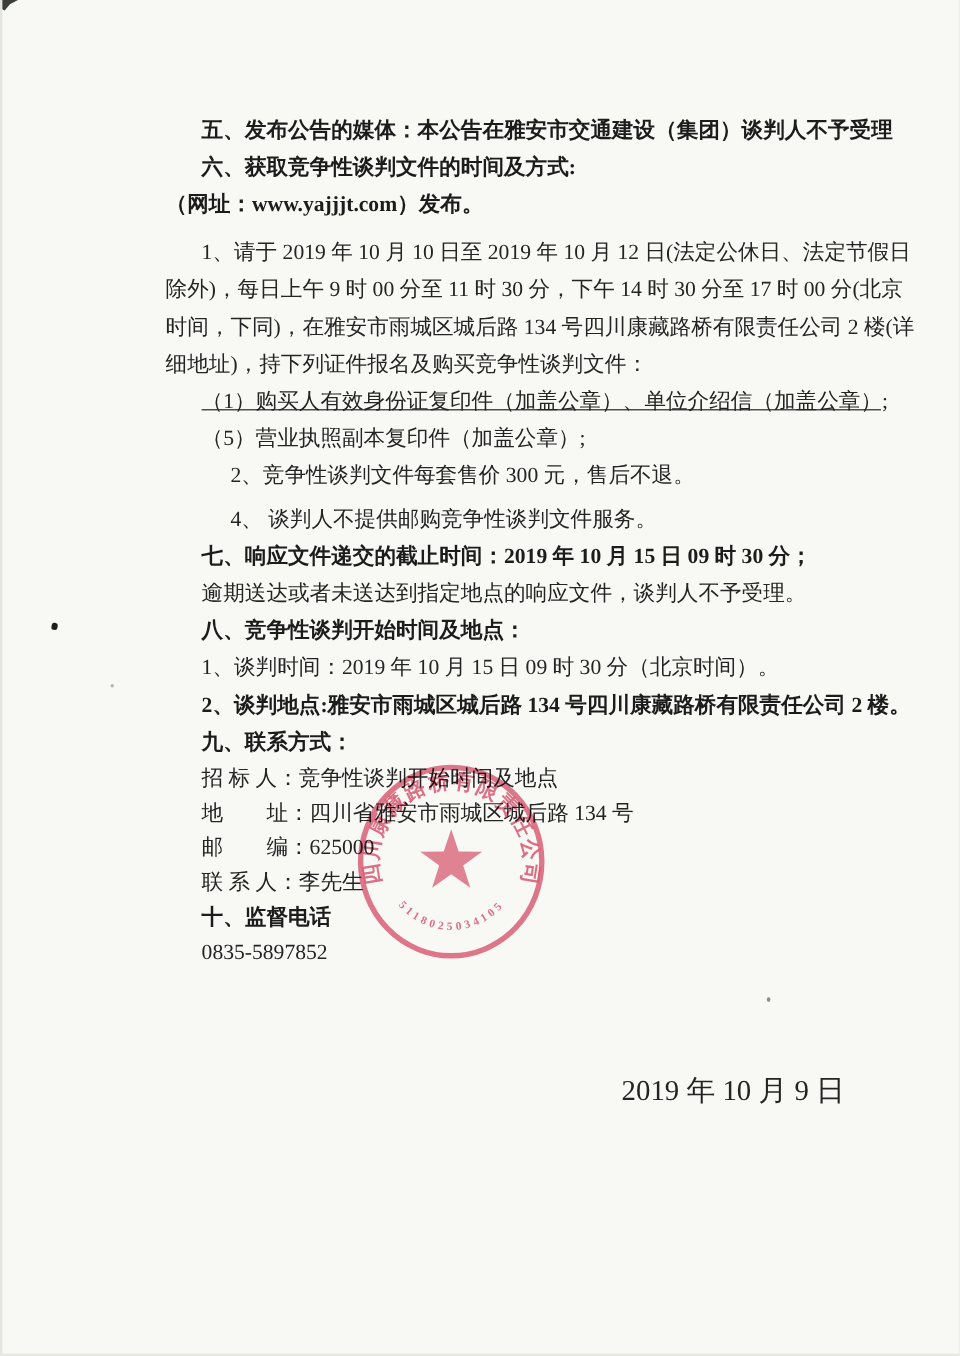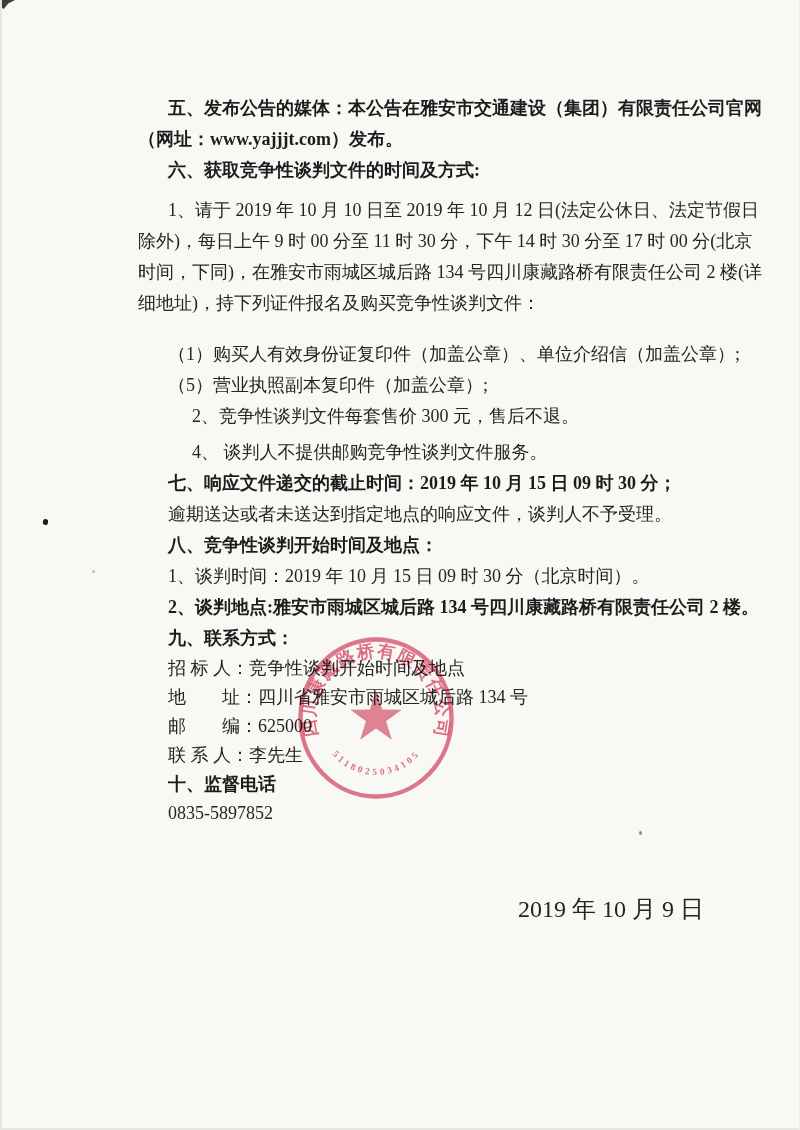--- a/index.html
+++ b/index.html
@@ -35,28 +35,28 @@
   .edge-left{left:0;top:0;width:2px;height:100%;background:#e3e6df;}
   .edge-bottom{left:0;bottom:0;width:100%;height:2px;background:#e6e8e1;}
   .edge-right{right:0;top:0;width:1px;height:100%;background:#eceee8;}
 </style>
 </head>
 <body>
 
 <div class="page">
 
   <div class="doc">
-      <div class="line i1 b">五、发布公告的媒体：本公告在雅安市交通建设（集团）有限责任公司官网</div>
+      <div class="line i1 b">五、发布公告的媒体：本公告在雅安市交通建设（集团）谈判人不予受理</div>
+      <div class="line i1 b">六、获取竞争性谈判文件的时间及方式:</div>
       <div class="line i0 b">（网址：www.yajjjt.com）发布。</div>
-      <div class="line i1 b">六、获取竞争性谈判文件的时间及方式:</div>
       <div class="line i1" style="margin-top: 9px; font-family: Liberation Serif, serif;">1、请于 2019 年 10 月 10 日至 2019 年 10 月 12 日(法定公休日、法定节假日</div>
       <div class="line i0">除外)，每日上午 9 时 00 分至 11 时 30 分，下午 14 时 30 分至 17 时 00 分(北京</div>
       <div class="line i0">时间，下同)，在雅安市雨城区城后路 134 号四川康藏路桥有限责任公司 2 楼(详</div>
       <div class="line i0">细地址)，持下列证件报名及购买竞争性谈判文件：</div>
-      <div class="line i1" style="margin-top: 20px;">（1）购买人有效身份证复印件（加盖公章）、单位介绍信（加盖公章）;</div>
+      <div class="line i1" style="margin-top: 0; text-decoration: underline;">（1）购买人有效身份证复印件（加盖公章）、单位介绍信（加盖公章）;</div>
       <div class="line i1">（5）营业执照副本复印件（加盖公章）;</div>
       <div class="line i2">2、竞争性谈判文件每套售价 300 元，售后不退。</div>
       <div class="line i2" style="margin-top: 5px;">4、 谈判人不提供邮购竞争性谈判文件服务。</div>
       <div class="line i1 b">七、响应文件递交的截止时间：2019 年 10 月 15 日 09 时 30 分；</div>
       <div class="line i1">逾期送达或者未送达到指定地点的响应文件，谈判人不予受理。</div>
       <div class="line i1 b">八、竞争性谈判开始时间及地点：</div>
       <div class="line i1">1、谈判时间：2019 年 10 月 15 日 09 时 30 分（北京时间）。</div>
       <div class="line i1 b">2、谈判地点:雅安市雨城区城后路 134 号四川康藏路桥有限责任公司 2 楼。</div>
       <div class="line i1 b">九、联系方式：</div>
       <div class="line i1 tight">招 标 人：竞争性谈判开始时间及地点</div>

